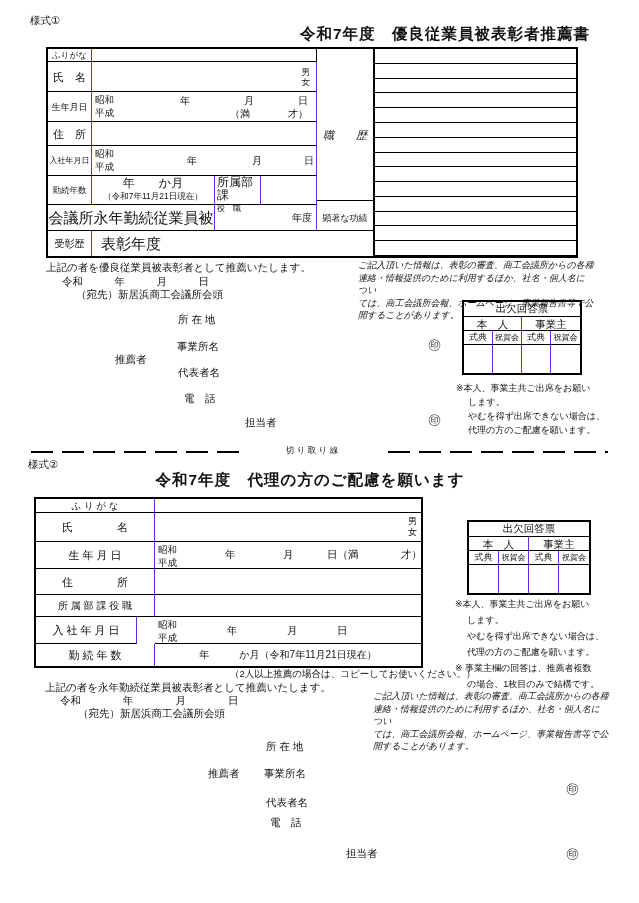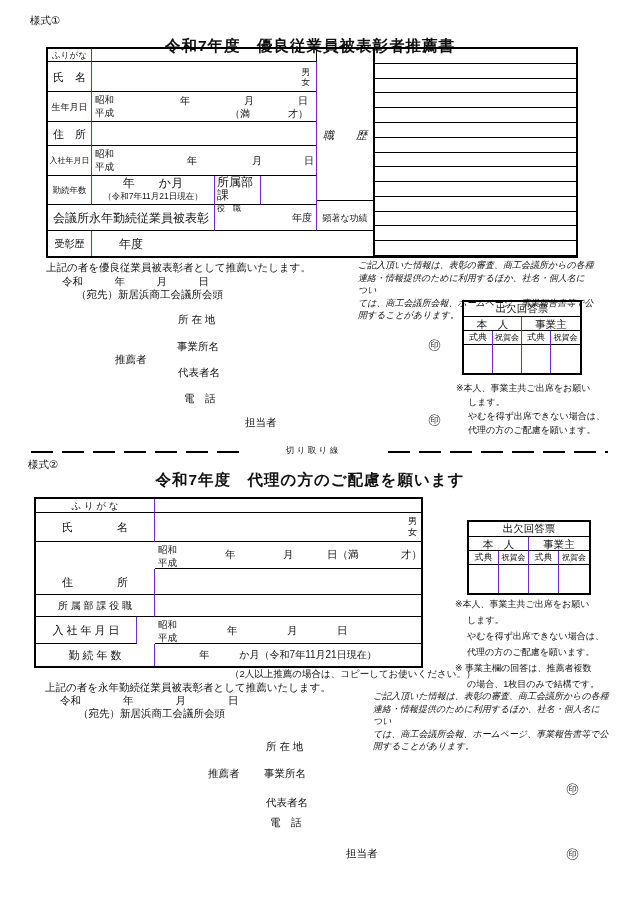--- a/index.html
+++ b/index.html
@@ -33,21 +33,21 @@
   .dash{height:2px;background-image:repeating-linear-gradient(90deg,#000 0 22px,transparent 22px 31px);}
   .lines{
     border-left:2px solid #000;
     background-image:repeating-linear-gradient(to bottom,transparent 0,transparent 13.786px,#000 13.786px,#000 14.786px);
   }
 </style>
 </head>
 <body>
 
 <div class="abs code" style="left:30px;top:14px;">様式①</div>
-<div class="abs title ctr" style="left:30px;top:36px;width:560px;">令和7年度　優良従業員被表彰者推薦書</div>
+<div class="abs title ctr" style="left:30px;top:24px;width:560px;text-align:right;">令和7年度　優良従業員被表彰者推薦書</div>
 
 <div class="abs tbl" style="left:46px;top:47px;width:532px;height:211px;">
 
   <div class="c br bb ctr" style="left:0;top:0;width:44px;height:13px;font-size:8.5px;line-height:12px;">ふりがな</div>
   <div class="c bb" style="left:44px;top:0;width:225px;height:13px;border-right:1px solid #000;"></div>
 
   <div class="c br bb ctr" style="left:0;top:13px;width:44px;height:30px;font-size:11px;line-height:30px;">氏　名</div>
   <div class="c br bb" style="left:44px;top:13px;width:225px;height:30px;">
     <div class="genderStack">
       <div>男</div>
@@ -88,21 +88,21 @@
     <div style="font-size:8.5px;line-height:13px;">（令和7年11月21日現在）</div>
   </div>
   <div class="c br bb" style="left:167px;top:127px;width:46px;height:29px;padding-left:2px;">
     <div style="font-size:12px;line-height:13px;">所属部課</div>
     <div style="font-size:8px;line-height:13px;">役　職</div>
   </div>
   <div class="c br bb" style="left:213px;top:127px;width:56px;height:29px;"></div>
 
   <div class="c bb ctr" style="left:269px;top:8px;width:56px;height:144px;font-size:11px;line-height:156px;font-style:italic;">職　　歴</div>
 
-  <div class="c br bb ctr" style="left:0;top:156px;width:167px;height:26px;font-size:12px;line-height:26px;">会議所永年勤続従業員被表彰年度</div>
+  <div class="c br bb ctr" style="left:0;top:156px;width:167px;height:26px;font-size:15px;line-height:26px;">会議所永年勤続従業員被表彰年度</div>
   <div class="c br bb" style="left:167px;top:156px;width:102px;height:26px;text-align:right;padding-right:4px;font-size:10px;line-height:26px;"><span>年度</span></div>
   <div class="c bb ctr" style="left:269px;top:156px;width:56px;height:26px;font-size:9px;line-height:26px;">顕著な功績</div>
 
   <div class="c br ctr" style="left:0;top:182px;width:44px;height:25px;font-size:10px;line-height:25px;">受彰歴</div>
   <div class="c" style="left:44px;top:182px;width:281px;height:25px;"></div>
 
   <div class="c lines" style="left:325px;top:0;width:203px;height:207px;"></div>
 </div>
 
 <div class="abs stmt" style="left:46px;top:261px;">上記の者を優良従業員被表彰者として推薦いたします。</div>
@@ -157,20 +157,21 @@
   <div class="c bb" style="left:119px;top:0;width:266px;height:14px;"></div>
 
   <div class="c br bb ctr" style="left:0;top:14px;width:119px;height:29px;font-size:11px;line-height:29px;">氏　　　　名</div>
   <div class="c bb" style="left:119px;top:14px;width:266px;height:29px;">
     <div class="genderStack" style="font-size:9px;line-height:11px;right:4px;">
       <div>男</div>
       <div>女</div>
     </div>
   </div>
 
+  <div class="c br bb ctr" style="left:0;top:43px;width:119px;height:27px;font-size:11px;line-height:27px;">生 年 月 日</div>
   <div class="c bb" style="left:119px;top:43px;width:266px;height:27px;">
     <div class="eraStack">
       <div>昭和</div>
       <div>平成</div>
     </div>
     <span class="unit" style="left:70px;top:6px;font-size:10.5px;">年</span>
     <span class="unit" style="left:128px;top:6px;font-size:10.5px;">月</span>
     <span class="unit" style="left:172px;top:6px;font-size:10.5px;">日（満</span>
     <span class="unit" style="left:246px;top:6px;font-size:10.5px;">才）</span>
   </div>

